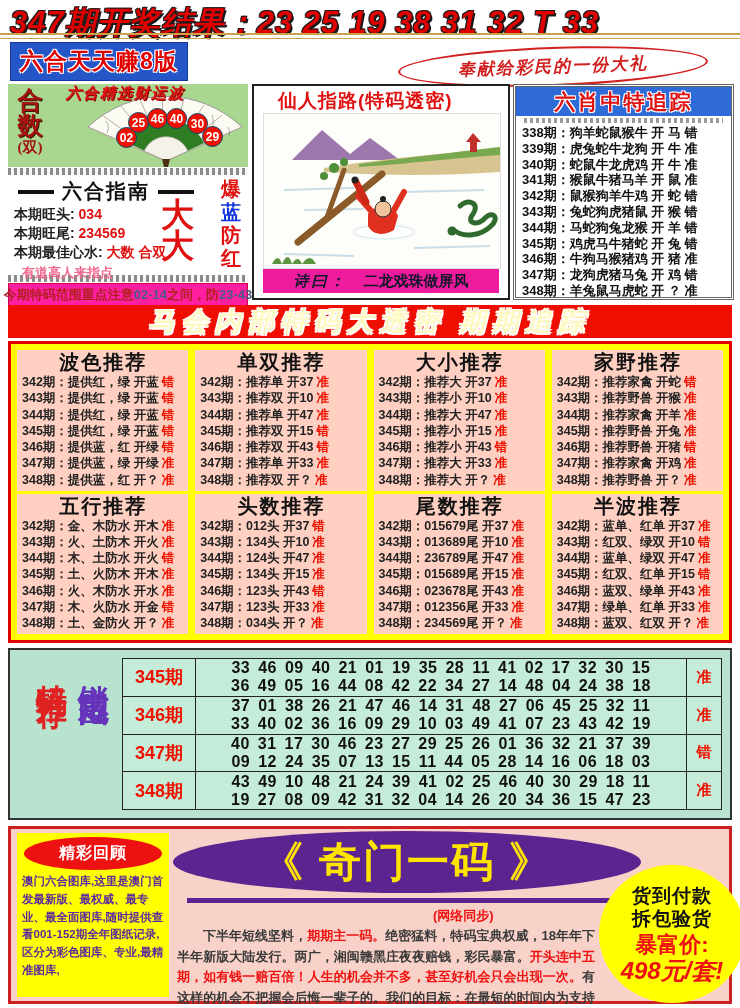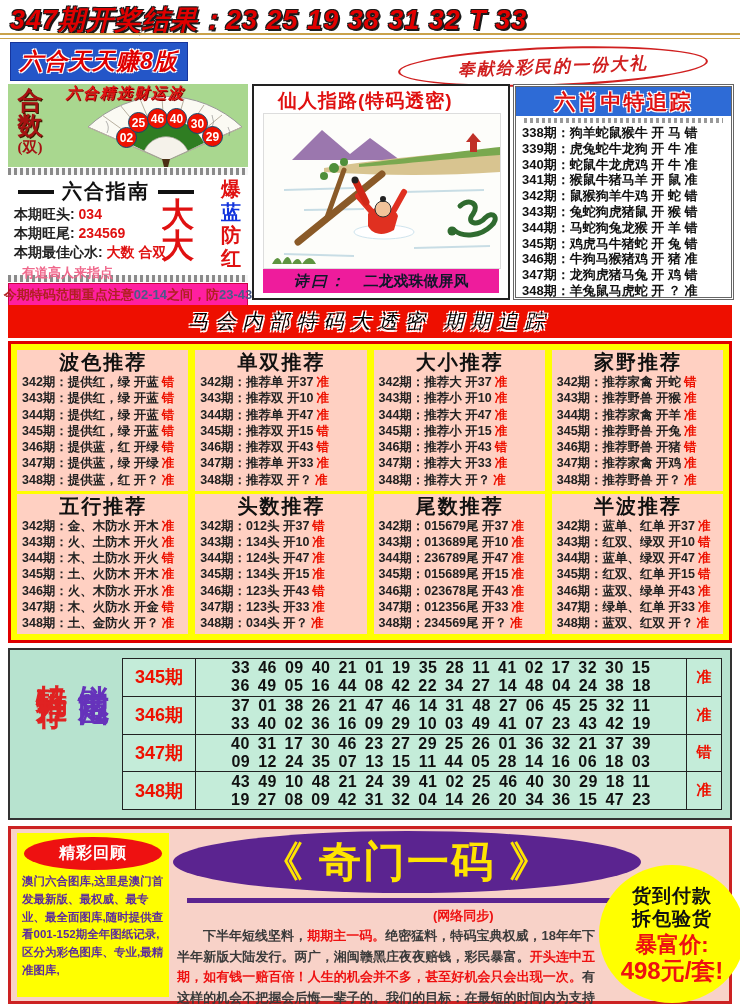--- a/index.html
+++ b/index.html
@@ -1,27 +1,27 @@
 <!DOCTYPE html>
 <html><head>
 <meta charset="utf-8">
 <style>
   html,body{margin:0;padding:0;background:#fff;}
   .page{position:relative;width:740px;height:1008px;background:#fff;overflow:hidden;
         font-family:"Liberation Sans","DejaVu Sans",sans-serif;}
 
   
-  .headline{position:absolute;top:2px;left:10px;font-size:27px;font-weight:bold;font-style:italic;
+  .headline{position:absolute;top:2px;left:10px;font-size:31px;font-weight:bold;font-style:italic;
     color:#e00000;letter-spacing:1px;white-space:nowrap;
     text-shadow:2px 2px 0 #1a1a1a,-1px -1px 0 #1a1a1a,1px -1px 0 #1a1a1a,-1px 1px 0 #1a1a1a;}
   .gold-rule{position:absolute;top:33px;left:0;width:740px;height:3px;
     border-top:2px solid #c9a24b;border-bottom:1px solid #c9a24b;}
   .badge{position:absolute;top:42px;left:10px;background:#2456c8;border:1px solid #16359c;
     color:#e00000;font-size:23px;font-weight:bold;padding:3px 9px;letter-spacing:1px;
-    text-shadow:1px 1px 0 #fff,-1px -1px 0 #fff,1px -1px 0 #fff,-1px 1px 0 #fff;font-style:italic;}
+    text-shadow:1px 1px 0 #fff,-1px -1px 0 #fff,1px -1px 0 #fff,-1px 1px 0 #fff;}
   .gift-oval{position:absolute;top:47px;left:398px;width:306px;height:35px;border:2px solid #d02020;
     border-radius:50%;display:flex;align-items:center;justify-content:center;color:#d02020;
     font-size:17px;font-weight:bold;font-style:italic;font-family:"Liberation Serif",serif;
     transform:rotate(-2deg);letter-spacing:2px;}
 
   
   .panel-left{position:absolute;left:8px;top:84px;width:240px;height:216px;}
   .fan-box{position:relative;width:240px;height:83px;background:#a9d78f;}
   .fan-side{position:absolute;left:6px;top:4px;width:32px;text-align:center;color:#a51212;
     font-weight:bold;font-family:"Liberation Serif",serif;line-height:1;}
@@ -72,22 +72,22 @@
   .right-title{background:#2e6bd6;color:#e01111;text-align:center;font-size:21px;font-weight:bold;
     height:29px;line-height:29px;letter-spacing:2px;
     text-shadow:1px 1px 0 #fff,-1px -1px 0 #fff,1px -1px 0 #fff,-1px 1px 0 #fff;}
   .right-wavy{height:5px;margin:2px 8px 1px;background:repeating-linear-gradient(90deg,#999 0 3px,#fff 3px 6px);}
   .xiao-rows{padding:1px 2px 0 6px;}
   .xiao-row{font-size:13px;font-weight:bold;color:#111;line-height:15.8px;white-space:nowrap;}
 
   
   .banner{position:absolute;left:8px;top:305px;width:724px;height:33px;background:#ee0f00;
     display:flex;align-items:center;justify-content:center;}
-  .banner-text{font-family:"Liberation Serif",serif;font-size:20px;font-weight:normal;font-style:italic;
-    color:#000000;letter-spacing:7px;white-space:nowrap;
+  .banner-text{font-family:"Liberation Serif",serif;font-size:26px;font-weight:bold;font-style:italic;
+    color:#fef9c3;letter-spacing:7px;white-space:nowrap;
     text-shadow:1.5px 1.5px 0 #fff,-1.5px -1.5px 0 #fff,1.5px -1.5px 0 #fff,-1.5px 1.5px 0 #fff;}
 
   
   .rec-section{position:absolute;left:8px;top:341px;width:724px;height:302px;background:#ffff00;
     border:3px solid #e00000;box-sizing:border-box;padding:6px;display:grid;
     grid-template-columns:repeat(4,1fr);grid-template-rows:1fr 1fr;gap:3px 7px;}
   .rec-box{background:#ffd0c2;padding:1px 4px 0 5px;overflow:hidden;}
   .rec-title{text-align:center;font-size:20px;font-weight:bold;color:#111;line-height:23px;
     letter-spacing:2px;}
   .rec-row{font-size:12.5px;font-weight:bold;color:#222;line-height:16.3px;white-space:nowrap;}
@@ -125,21 +125,21 @@
   .product-title{color:#ffe400;font-size:42px;font-weight:bold;letter-spacing:2px;white-space:nowrap;}
   .product-rule{position:absolute;left:176px;top:69px;width:430px;height:5px;background:#5b2490;}
   .sync-note{position:absolute;left:422px;top:78px;color:#ee1111;font-size:13px;font-weight:bold;}
   .ad-body{position:absolute;left:166px;top:97px;width:418px;font-size:13px;font-weight:bold;
     line-height:20.5px;text-align:justify;text-indent:2em;}
   .seg-dark{color:#3a3a3a}.seg-red{color:#ee1111}
   .price-circle{position:absolute;left:588px;top:36px;width:146px;height:138px;background:#ffff00;
     border-radius:50%;display:flex;flex-direction:column;align-items:center;justify-content:center;}
   .pay-line{font-size:19px;font-weight:bold;color:#111;line-height:23px;letter-spacing:1px;}
   .price-label{font-size:22px;font-weight:bold;color:#ee1111;margin-top:3px;line-height:24px;}
-  .price-value{font-size:24px;font-weight:bold;color:#ee1111;line-height:27px;white-space:nowrap;}
+  .price-value{font-size:24px;font-weight:bold;color:#ee1111;line-height:27px;white-space:nowrap;font-style:italic;}
 </style>
 </head>
 <body>
 
 <div class="page">
 
   <div class="headline">347期开奖结果：23 25 19 38 31 32 T 33</div>
   <div class="gold-rule"></div>
   <div class="badge">六合天天赚8版</div>
   <div class="gift-oval">奉献给彩民的一份大礼</div>

